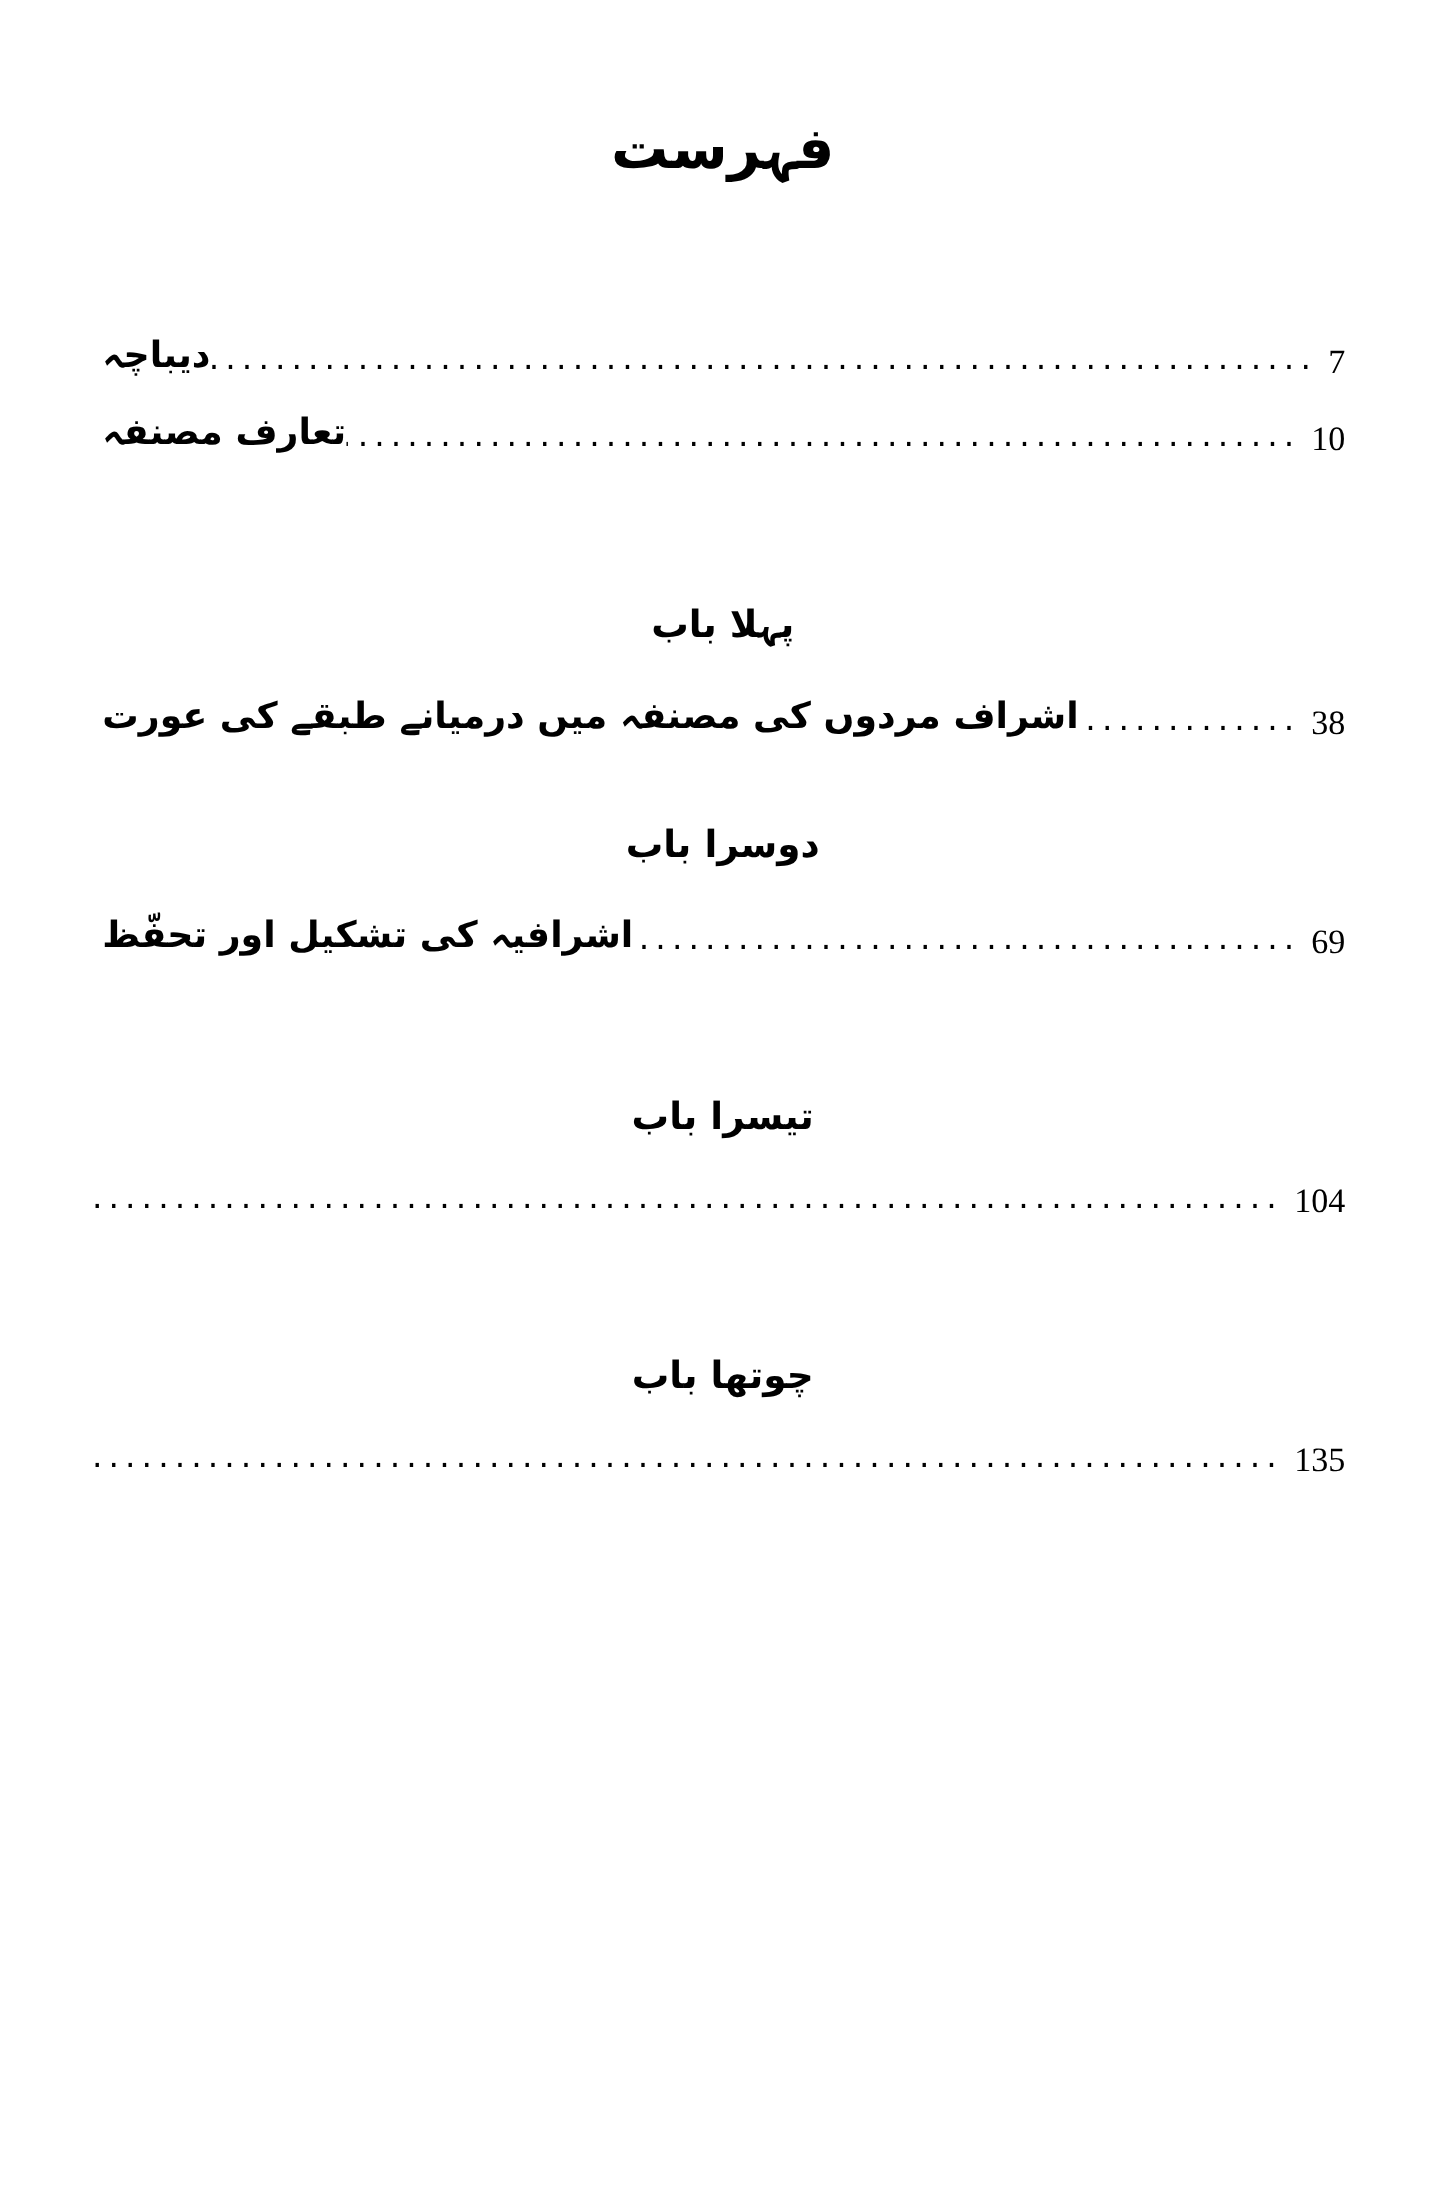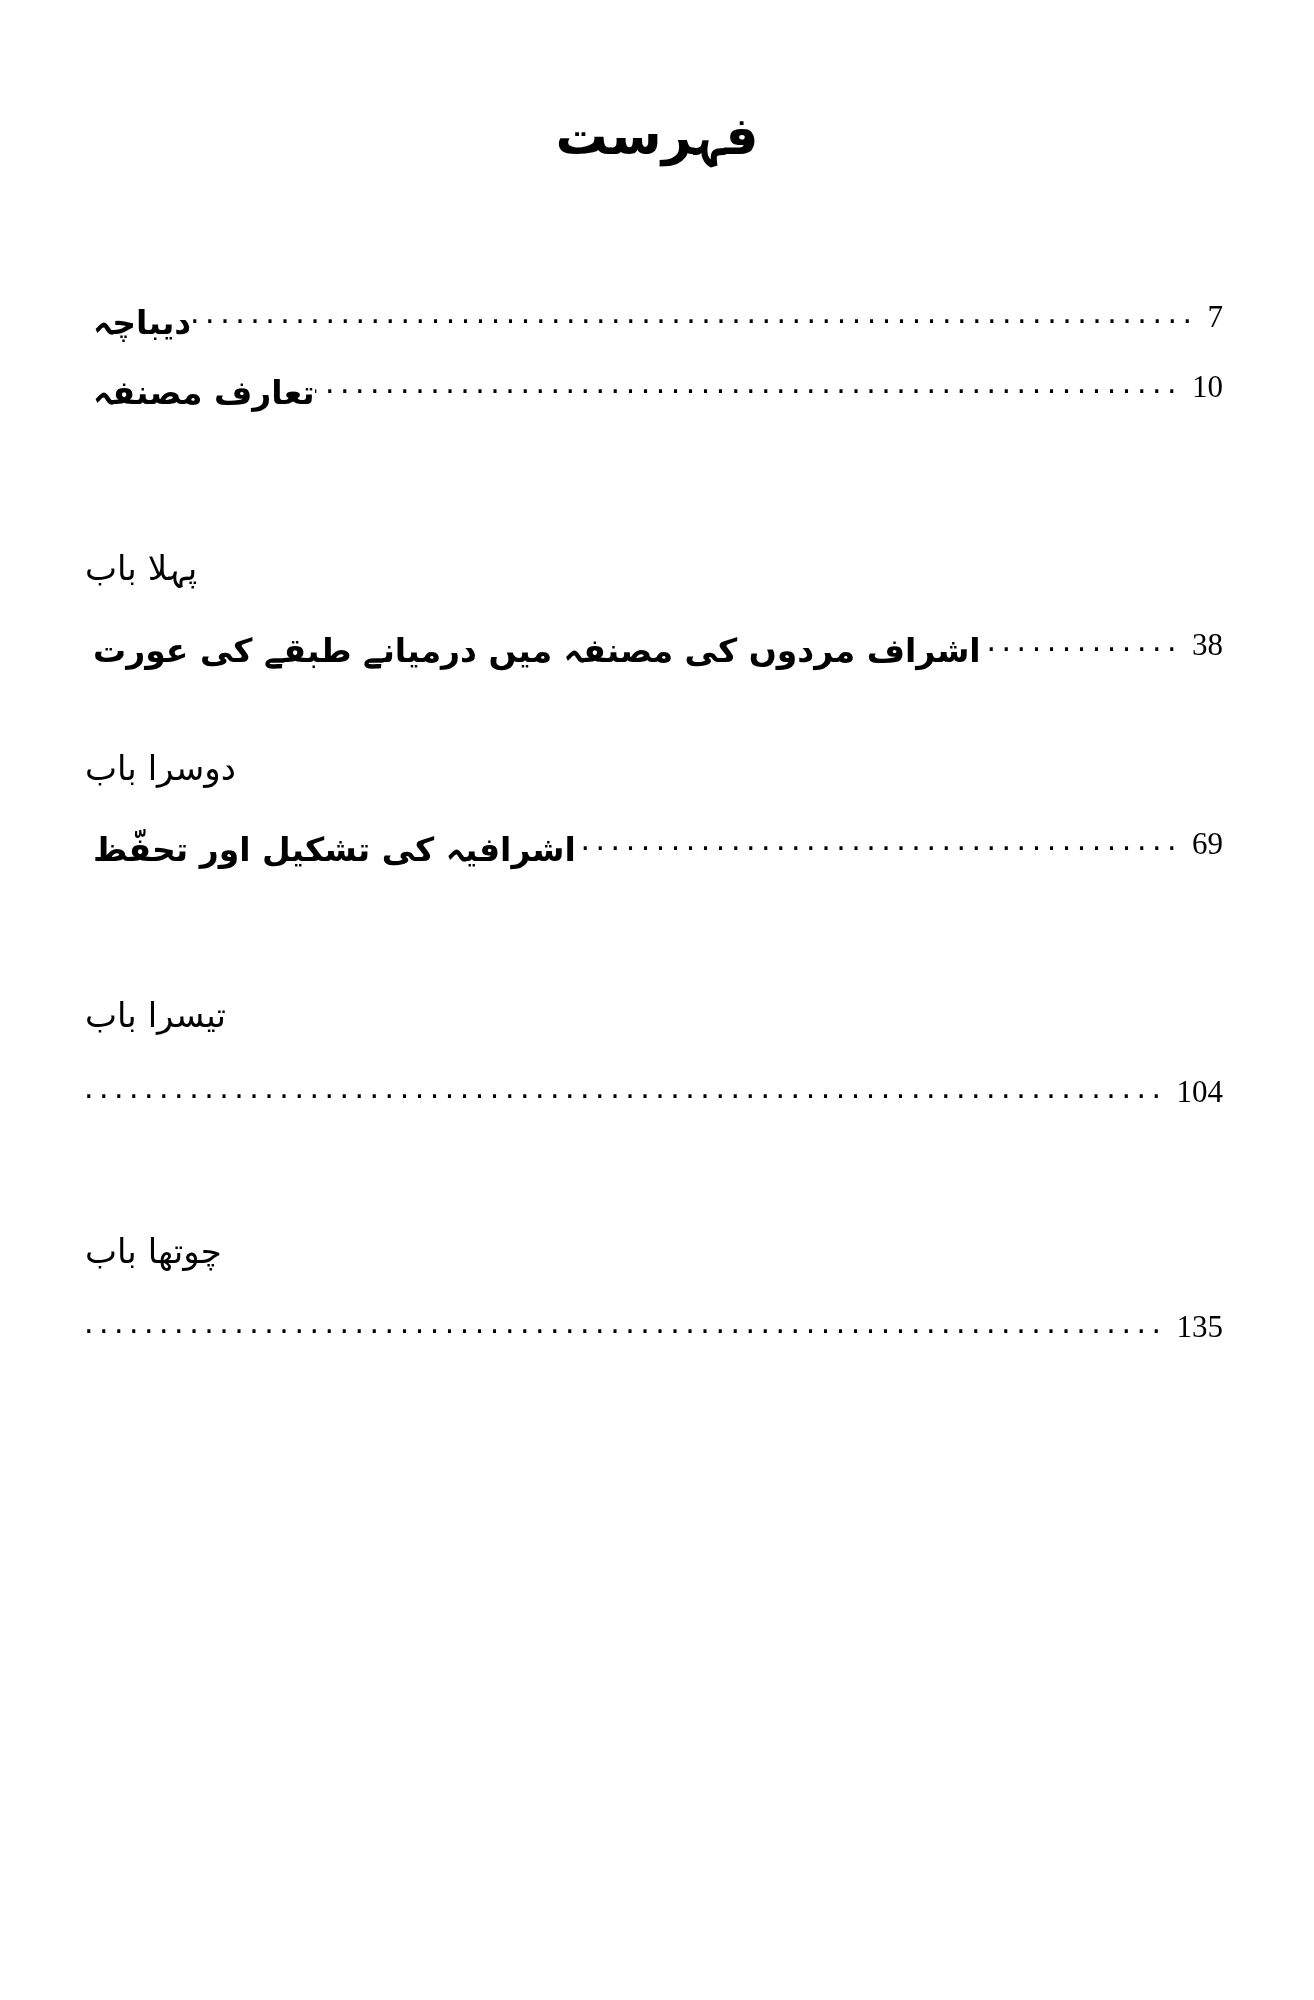--- a/index.html
+++ b/index.html
@@ -31,21 +31,21 @@
     line-height: 1.2;
     direction: rtl;
   }
   .front-matter {
     margin-top: 132px;
   }
   
   .entry {
     display: flex;
     flex-direction: row-reverse;
-    align-items: flex-start;
+    align-items: flex-end;
     direction: rtl;
     width: 100%;
     margin-bottom: 22px;
   }
   .entry-title {
     flex: 0 0 auto;
     font-size: 33px;
     font-weight: 600;
     white-space: nowrap;
     line-height: 1.45;
@@ -67,23 +67,23 @@
     font-family: "Liberation Serif", "DejaVu Serif", serif;
     direction: ltr;
     unicode-bidi: embed;
     padding-right: 6px;
     padding-left: 10px;
   }
   .chapter-block {
     margin-top: 108px;
   }
   .chapter-heading {
-    text-align: left;
+    text-align: center;
     font-size: 34px;
-    font-weight: 400;
+    font-weight: 700;
     direction: rtl;
     margin-bottom: 34px;
     line-height: 1.4;
   }
   .chapter-block .entry {
     margin-bottom: 0;
   }
   .chapter-block .entry-title {
     font-weight: 600;
   }

